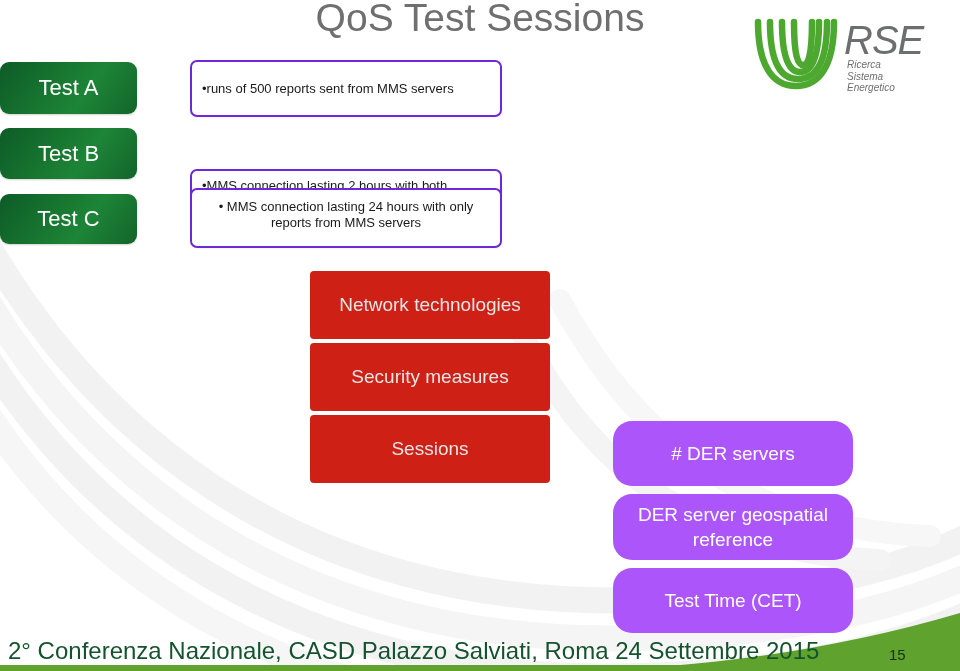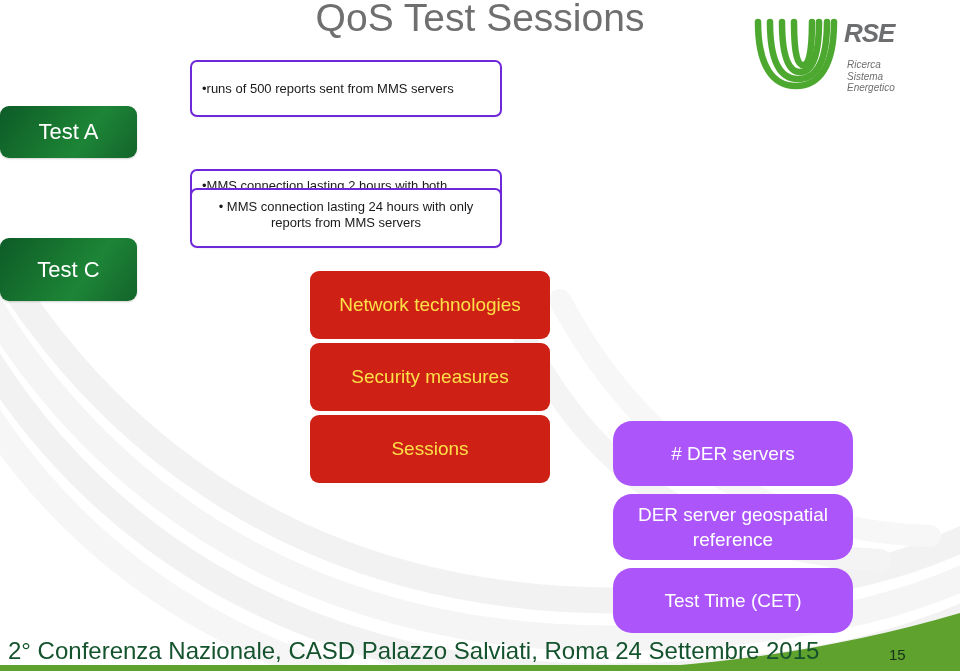--- a/index.html
+++ b/index.html
@@ -50,22 +50,22 @@
     height: 82px;
   }
   .logo-mark {
     position: absolute;
     left: 0; top: 0;
   }
   .logo-word {
     position: absolute;
     left: 96px;
     top: 4px;
-    font-size: 26px;
-    font-weight: bold;
+    font-size: 40px;
+    font-weight: normal;
     font-style: italic;
     color: #6d6e70;
     letter-spacing: -1px;
     line-height: 1;
   }
   .logo-sub {
     position: absolute;
     left: 99px;
     top: 43px;
     font-size: 10px;
@@ -78,21 +78,20 @@
     left: 0;
     width: 137px;
     border-radius: 9px;
     background: linear-gradient(125deg, #0d5b28 0%, #17752f 38%, #1d8537 62%, #13642a 100%);
     color: #ffffff;
     font-size: 22px;
     display: flex;
     align-items: center;
     justify-content: center;
     box-shadow: 0 1px 2px rgba(0,0,0,0.18);
-    margin-top: 44px;
   }
   .test-desc {
     position: absolute;
     left: 133px;
     background: #ffffff;
     border: 2px solid #6d28d9;
     border-radius: 7px;
     box-shadow: 0 1px 2px rgba(0,0,0,0.05);
     box-sizing: border-box;
     display: flex;
@@ -106,22 +105,22 @@
     line-height: 15.5px;
   }
 
   
   .red-box {
     position: absolute;
     left: 310px;
     width: 240px;
     height: 68px;
     background: #cf2015;
-    border-radius: 9px;
-    color: #fde047;
+    border-radius: 4px;
+    color: #e5e5e5;
     font-size: 19px;
     display: flex;
     align-items: center;
     justify-content: center;
     text-align: center;
   }
 
   
   .purple-box {
     position: absolute;
@@ -206,25 +205,28 @@
     </div>
   </div>
 
   <div class="test-chip" style="top:62px; height:52px;">
     <span>Test A</span>
   </div>
   <div class="test-desc" style="left:190px; top:60px; width:312px; height:57px;">
     <p>•runs of 500 reports sent from MMS servers</p>
   </div>
 
+  <div class="test-chip" style="top:128px; height:51px;">
+    <span>Test B</span>
+  </div>
   <div class="test-desc" style="left:190px; top:121px; width:312px; height:63px; align-items:flex-start;margin-top:48px;">
     <p style="padding-top:7px;">•MMS connection lasting 2 hours with both reports from MMS servers and setpoints from MMS client</p>
   </div>
 
-  <div class="test-chip" style="top:194px; height:63px;">
+  <div class="test-chip" style="top:194px; height:50px;">
     <span>Test C</span>
   </div>
   <div class="test-desc" style="left:190px; top:188px; width:312px; height:60px; align-items:flex-start;text-align:center;">
     <p style="padding-top:9px;">• MMS connection lasting 24 hours with only reports from MMS servers</p>
   </div>
 
   <div class="red-box" style="top:271px;">
     <span>Network technologies</span>
   </div>
   <div class="red-box" style="top:343px;">

